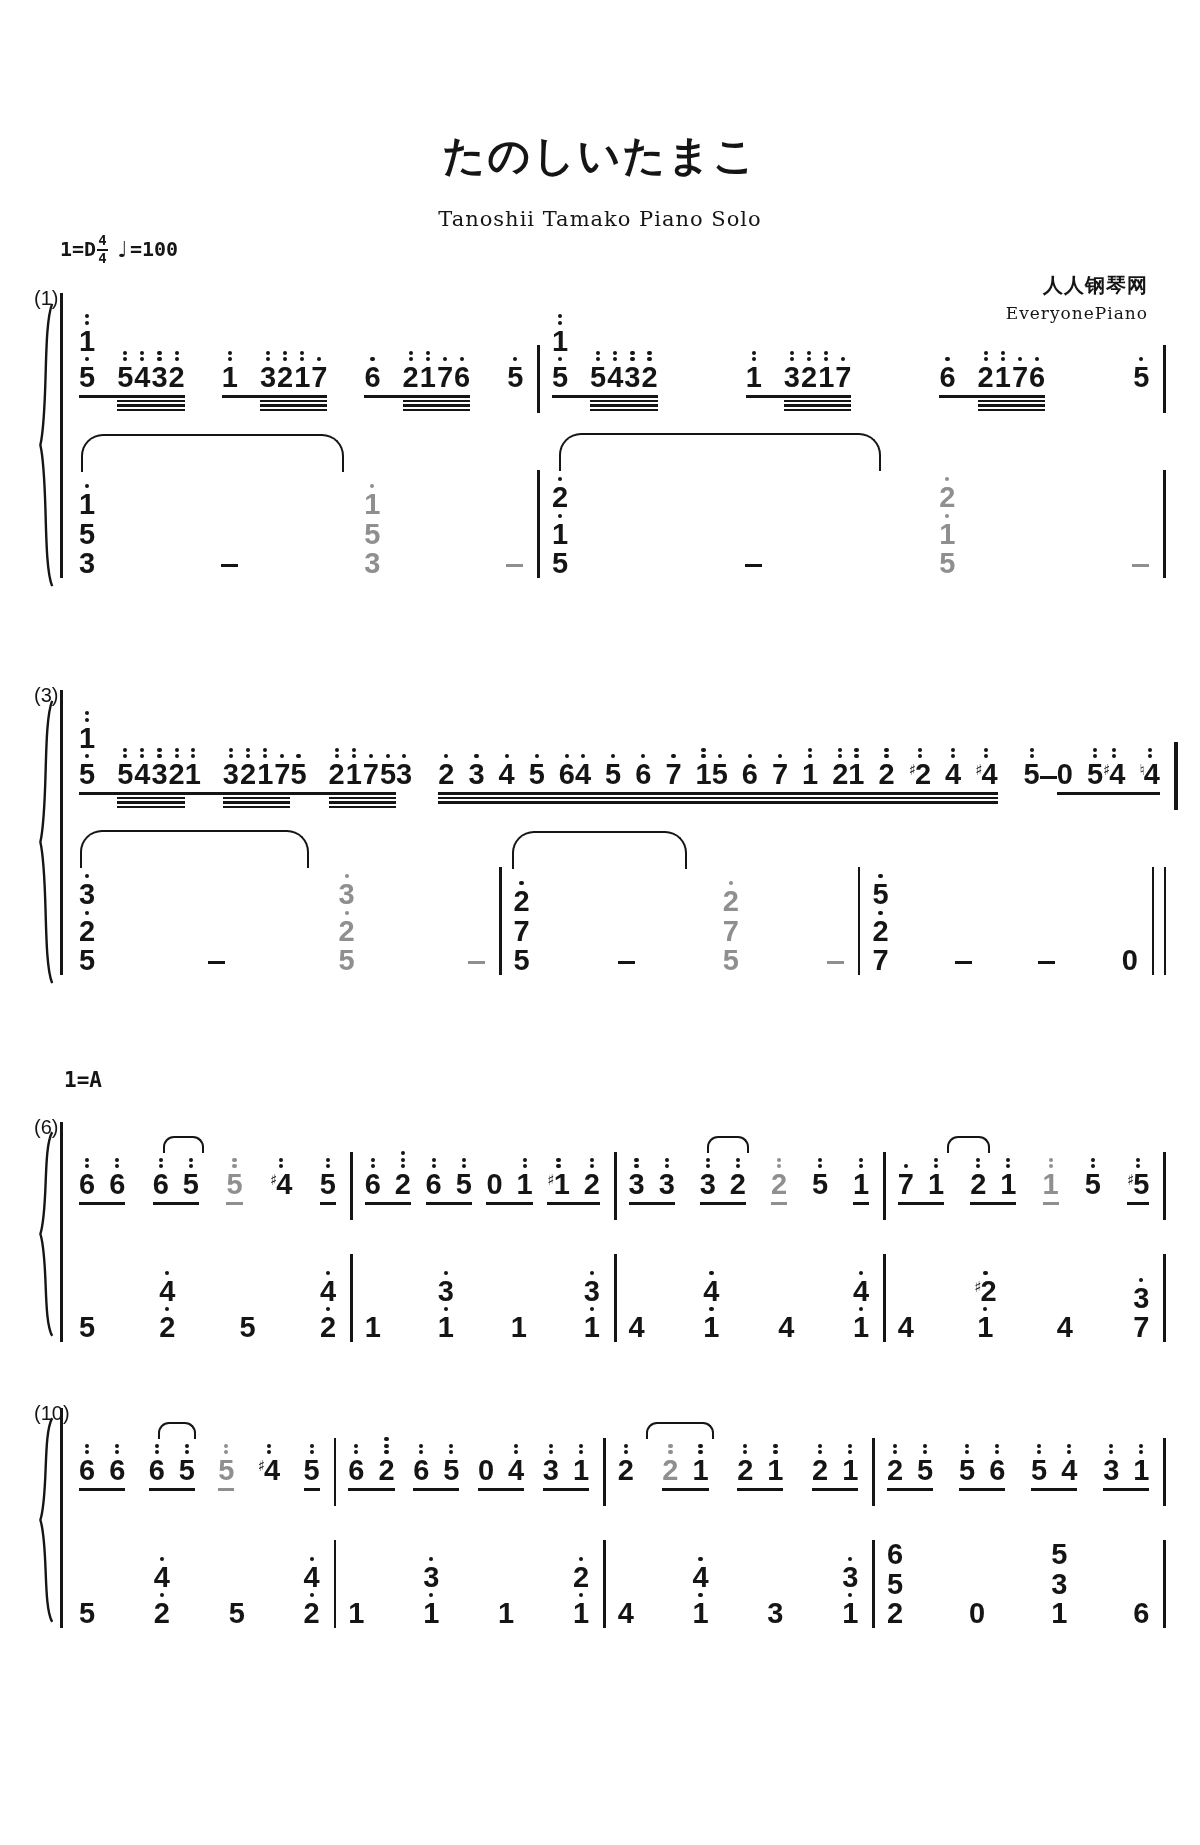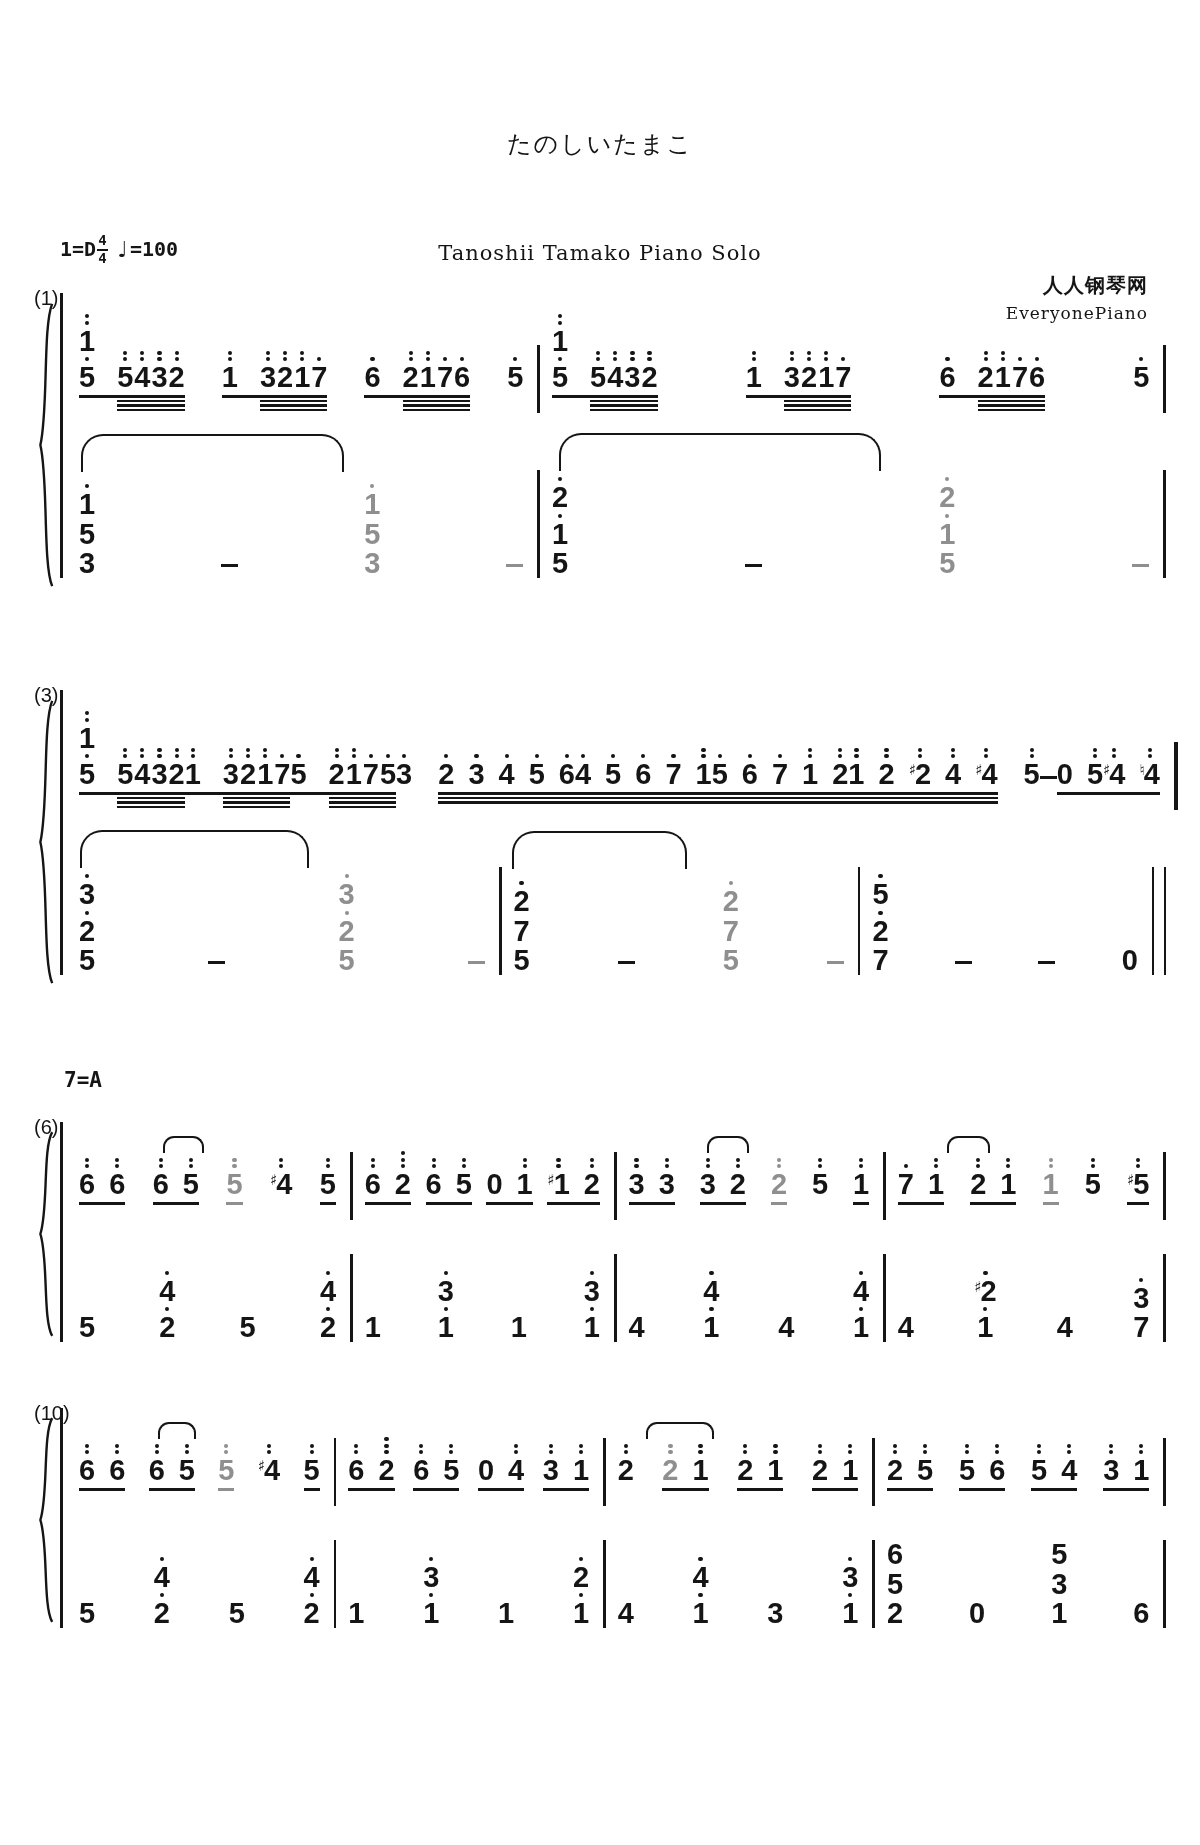--- a/index.html
+++ b/index.html
@@ -1,18 +1,18 @@
 <!DOCTYPE html>
 <html><head>
 <meta charset="utf-8">
 <style>
   html,body{margin:0;padding:0;background:#ffffff;}
   body{width:1200px;height:1845px;position:relative;font-family:"Liberation Sans",sans-serif;color:#151515;overflow:hidden;}
-  .title{position:absolute;left:0;top:128px;width:100%;text-align:center;font-size:24px;font-weight:normal;letter-spacing:2px;font-family:"DejaVu Sans",sans-serif;}
-  .subtitle{position:absolute;left:0;top:207px;width:100%;text-align:center;font-size:21px;font-family:"DejaVu Serif",serif;letter-spacing:1px;margin-top:34px;}
+  .title{position:absolute;left:0;top:128px;width:100%;text-align:center;font-size:42px;font-weight:bold;letter-spacing:2px;font-family:"DejaVu Sans",sans-serif;}
+  .subtitle{position:absolute;left:0;top:207px;width:100%;text-align:center;font-size:21px;font-family:"DejaVu Serif",serif;letter-spacing:1px;}
   .tempoline{position:absolute;left:60px;top:233px;font-size:20px;font-weight:bold;font-family:"DejaVu Sans Mono",monospace;display:flex;align-items:center;}
   .fr{display:inline-flex;flex-direction:column;align-items:center;font-size:14px;line-height:1.05;margin:0 10px 0 1px;}
   .fr .tt{border-bottom:2px solid #151515;padding:0 1px 1px;}
   .tempoglyph{font-family:"DejaVu Sans",sans-serif;font-size:22px;margin-right:2px;}
   .brandcn{position:absolute;right:52px;top:272px;font-size:20px;font-family:"DejaVu Sans",sans-serif;letter-spacing:1px;font-weight:bold;}
   .branden{position:absolute;right:52px;top:303px;font-size:17px;font-family:"DejaVu Serif",serif;letter-spacing:1px;}
   .keychange{position:absolute;left:64px;top:1068px;font-size:21px;font-weight:bold;font-family:"DejaVu Sans Mono",monospace;}
   #score{position:absolute;left:0;top:0;width:100%;height:100%;}
   .sys{position:absolute;left:38px;right:34px;}
   .sysnum{position:absolute;left:-4px;top:-6px;font-size:20px;font-family:"Liberation Sans",sans-serif;}
@@ -61,21 +61,21 @@
   <span>1=D</span>
   <span class="fr">
     <span class="tt">4</span>
     <span>4</span>
   </span>
   <span class="tempoglyph">♩</span>
   <span>=100</span>
 </div>
 <div class="brandcn">人人钢琴网</div>
 <div class="branden">EveryonePiano</div>
-<div class="keychange">7=A</div>
+<div class="keychange">1=A</div>
 
 <div id="score">
     <div class="sys" style="top: 293px;">
       <span class="sysnum">(1)</span>
       <div class="brace"><svg width="17" height="288" viewBox="0 0 18 100" preserveAspectRatio="none">
           <path d="M15,1 C5,9 11,38 2.5,50 C11,62 5,91 15,99" fill="none" stroke="#151515" stroke-width="2.4" vector-effect="non-scaling-stroke"></path>
         </svg></div>
       <div class="sysbody">
         <div class="staffrow">
           <div class="meas" style="flex-grow: 43; flex-basis: 0px;">

